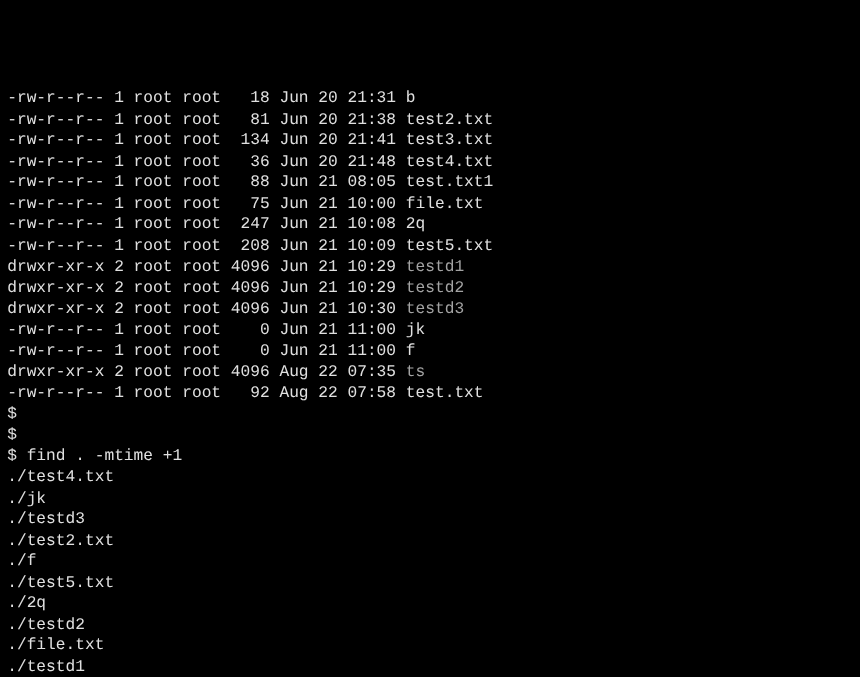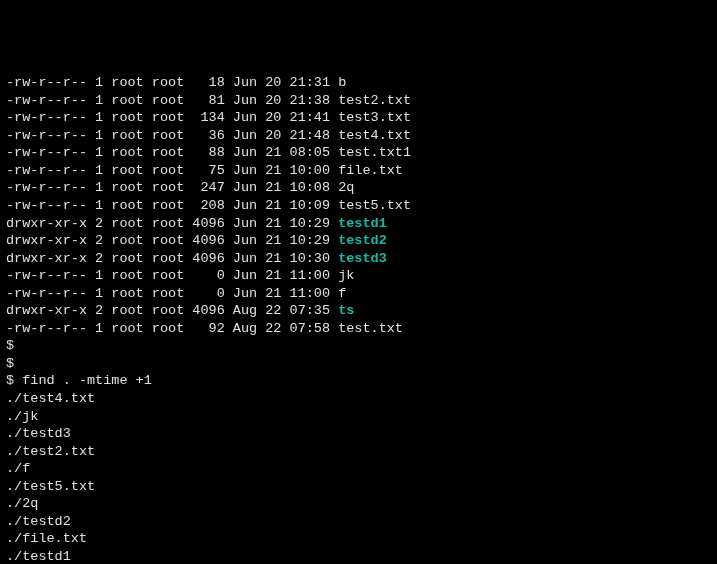--- a/index.html
+++ b/index.html
@@ -10,21 +10,21 @@
       font-size: 13.5px;
       line-height: 1.3;
       padding: 4px 6px;
       width: 717px;
       height: 564px;
       overflow: hidden;
       white-space: pre;
     }
     .line { display: block; }
     .file { color: #e0e0e0; }
-    .dir { color: #14b8a6; font-weight: bold; }
+    .dir { color: #a3a3a3; font-weight: normal; }
   </style>
 </head>
 <body>
 
 
 
 <div id="terminal"><span class="line"><span>-rw-r--r-- 1 root root   18 Jun 20 21:31 </span><span class="file">b</span></span><span class="line"><span>-rw-r--r-- 1 root root   81 Jun 20 21:38 </span><span class="file">test2.txt</span></span><span class="line"><span>-rw-r--r-- 1 root root  134 Jun 20 21:41 </span><span class="file">test3.txt</span></span><span class="line"><span>-rw-r--r-- 1 root root   36 Jun 20 21:48 </span><span class="file">test4.txt</span></span><span class="line"><span>-rw-r--r-- 1 root root   88 Jun 21 08:05 </span><span class="file">test.txt1</span></span><span class="line"><span>-rw-r--r-- 1 root root   75 Jun 21 10:00 </span><span class="file">file.txt</span></span><span class="line"><span>-rw-r--r-- 1 root root  247 Jun 21 10:08 </span><span class="file">2q</span></span><span class="line"><span>-rw-r--r-- 1 root root  208 Jun 21 10:09 </span><span class="file">test5.txt</span></span><span class="line"><span>drwxr-xr-x 2 root root 4096 Jun 21 10:29 </span><span class="dir">testd1</span></span><span class="line"><span>drwxr-xr-x 2 root root 4096 Jun 21 10:29 </span><span class="dir">testd2</span></span><span class="line"><span>drwxr-xr-x 2 root root 4096 Jun 21 10:30 </span><span class="dir">testd3</span></span><span class="line"><span>-rw-r--r-- 1 root root    0 Jun 21 11:00 </span><span class="file">jk</span></span><span class="line"><span>-rw-r--r-- 1 root root    0 Jun 21 11:00 </span><span class="file">f</span></span><span class="line"><span>drwxr-xr-x 2 root root 4096 Aug 22 07:35 </span><span class="dir">ts</span></span><span class="line"><span>-rw-r--r-- 1 root root   92 Aug 22 07:58 </span><span class="file">test.txt</span></span><span class="line">$</span><span class="line">$</span><span class="line"><span>$ </span><span>find . -mtime +1</span></span><span class="line">./test4.txt</span><span class="line">./jk</span><span class="line">./testd3</span><span class="line">./test2.txt</span><span class="line">./f</span><span class="line">./test5.txt</span><span class="line">./2q</span><span class="line">./testd2</span><span class="line">./file.txt</span><span class="line">./testd1</span></div>
 
 
 

